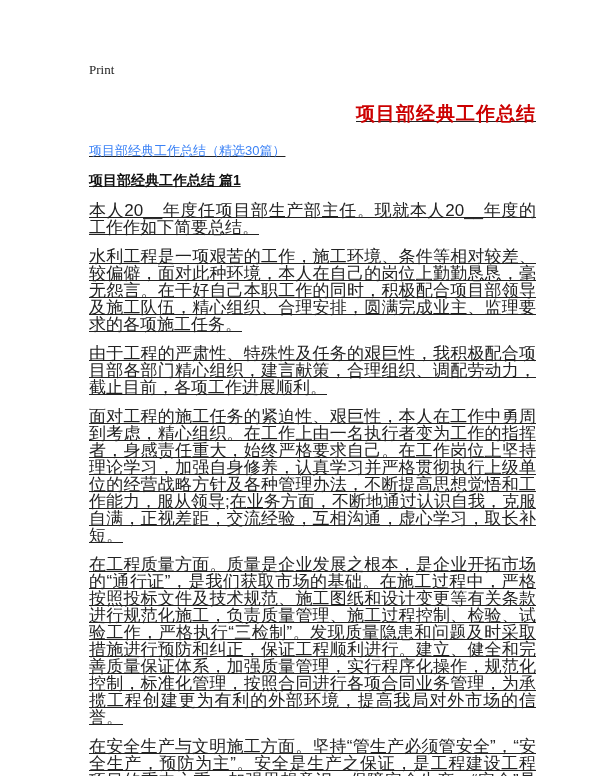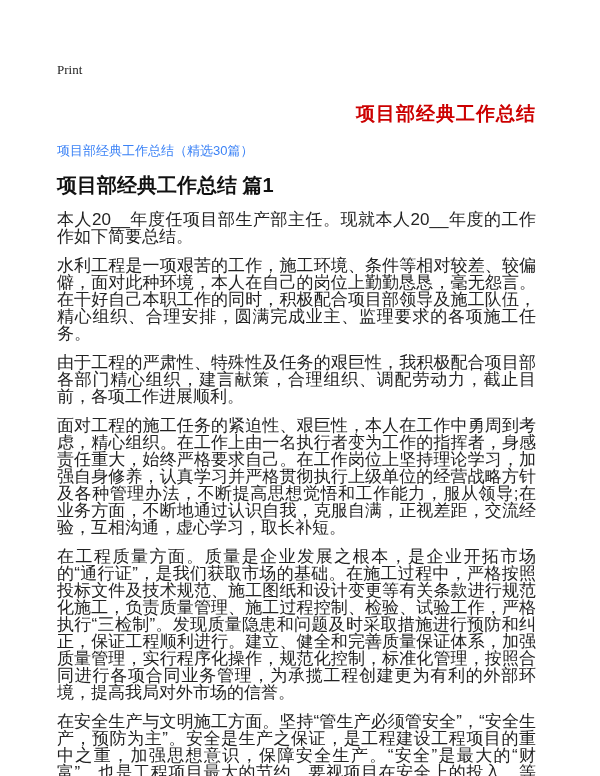--- a/index.html
+++ b/index.html
@@ -11,22 +11,23 @@
     width: 600px;
     height: 776px;
     overflow: hidden;
     font-family: "Liberation Sans", sans-serif;
     color: #222222;
   }
   .page {
     box-sizing: border-box;
     width: 600px;
     height: 776px;
-    padding: 60px 64px 0 57px;
+    padding: 60px 64px 0 89px;
     background: #ffffff;
+    text-decoration: underline;
   }
   .print-link {
     display: inline-block;
     font-family: "Liberation Serif", serif;
     font-size: 13px;
     color: #1f1f1f;
     text-decoration: none;
     cursor: pointer;
   }
   .doc-title {
@@ -38,21 +39,21 @@
     color: var(--title-color, #cc0000);
   }
   .doc-subtitle {
     margin: 15px 0 0 0;
     font-size: 13px;
     font-weight: normal;
     color: #3b82f6;
   }
   .section-heading {
     margin: 12px 0 0 0;
-    font-size: 20px;
+    font-size: 14px;
     font-weight: bold;
     color: #111111;
   }
   .paragraphs p {
     margin: 12px 0 0 0;
     font-size: 17px;
     line-height: 17px;
     text-align: justify;
     color: var(--body-color, #222222);
   }

